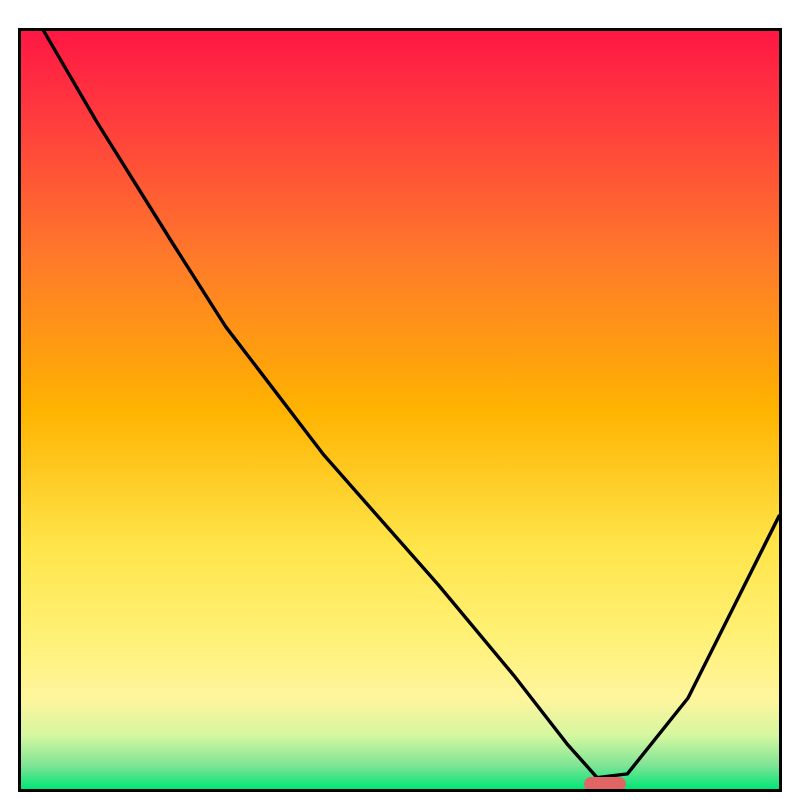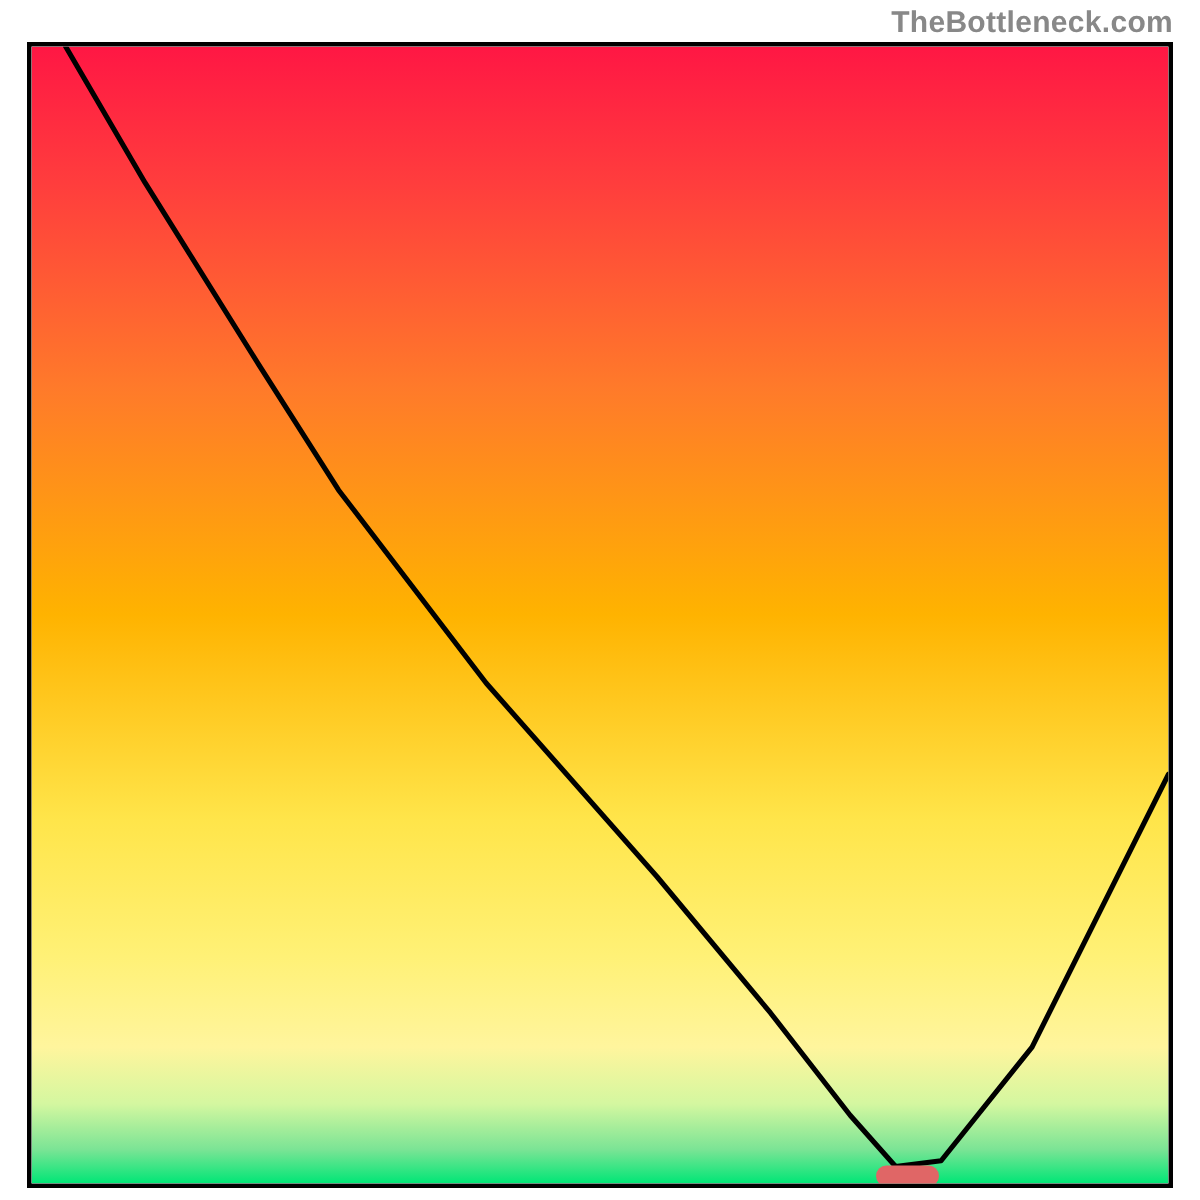--- a/index.html
+++ b/index.html
@@ -5,21 +5,20 @@
   html,body{margin:0;padding:0;width:800px;height:800px;background:#fff;font-family:Arial,Helvetica,sans-serif}
   .wrap{position:relative;width:800px;height:800px}
   .watermark{position:absolute;top:4px;right:18px;font-size:20px;font-weight:700;color:#888;letter-spacing:.2px}
   .plot{position:absolute;left:18px;top:28px;width:764px;height:764px;border:3px solid #000;box-sizing:border-box;overflow:hidden}
   .plot svg{display:block;width:100%;height:100%}
   .marker{position:absolute;width:42px;height:14px;border-radius:7px;background:#e06666}
 </style>
 </head>
 <body>
 <div class="wrap">
-  <div class="watermark">TheBottleneck.com</div>
   <div class="plot">
     <svg viewBox="0 0 100 100" preserveAspectRatio="none">
       <defs>
         <linearGradient id="bg" x1="0" y1="0" x2="0" y2="1">
           <stop offset="0%" stop-color="#ff1744"></stop>
           <stop offset="12%" stop-color="#ff3d3d"></stop>
           <stop offset="30%" stop-color="#ff7a2a"></stop>
           <stop offset="50%" stop-color="#ffb300"></stop>
           <stop offset="68%" stop-color="#ffe54a"></stop>
           <stop offset="80%" stop-color="#fff176"></stop>

